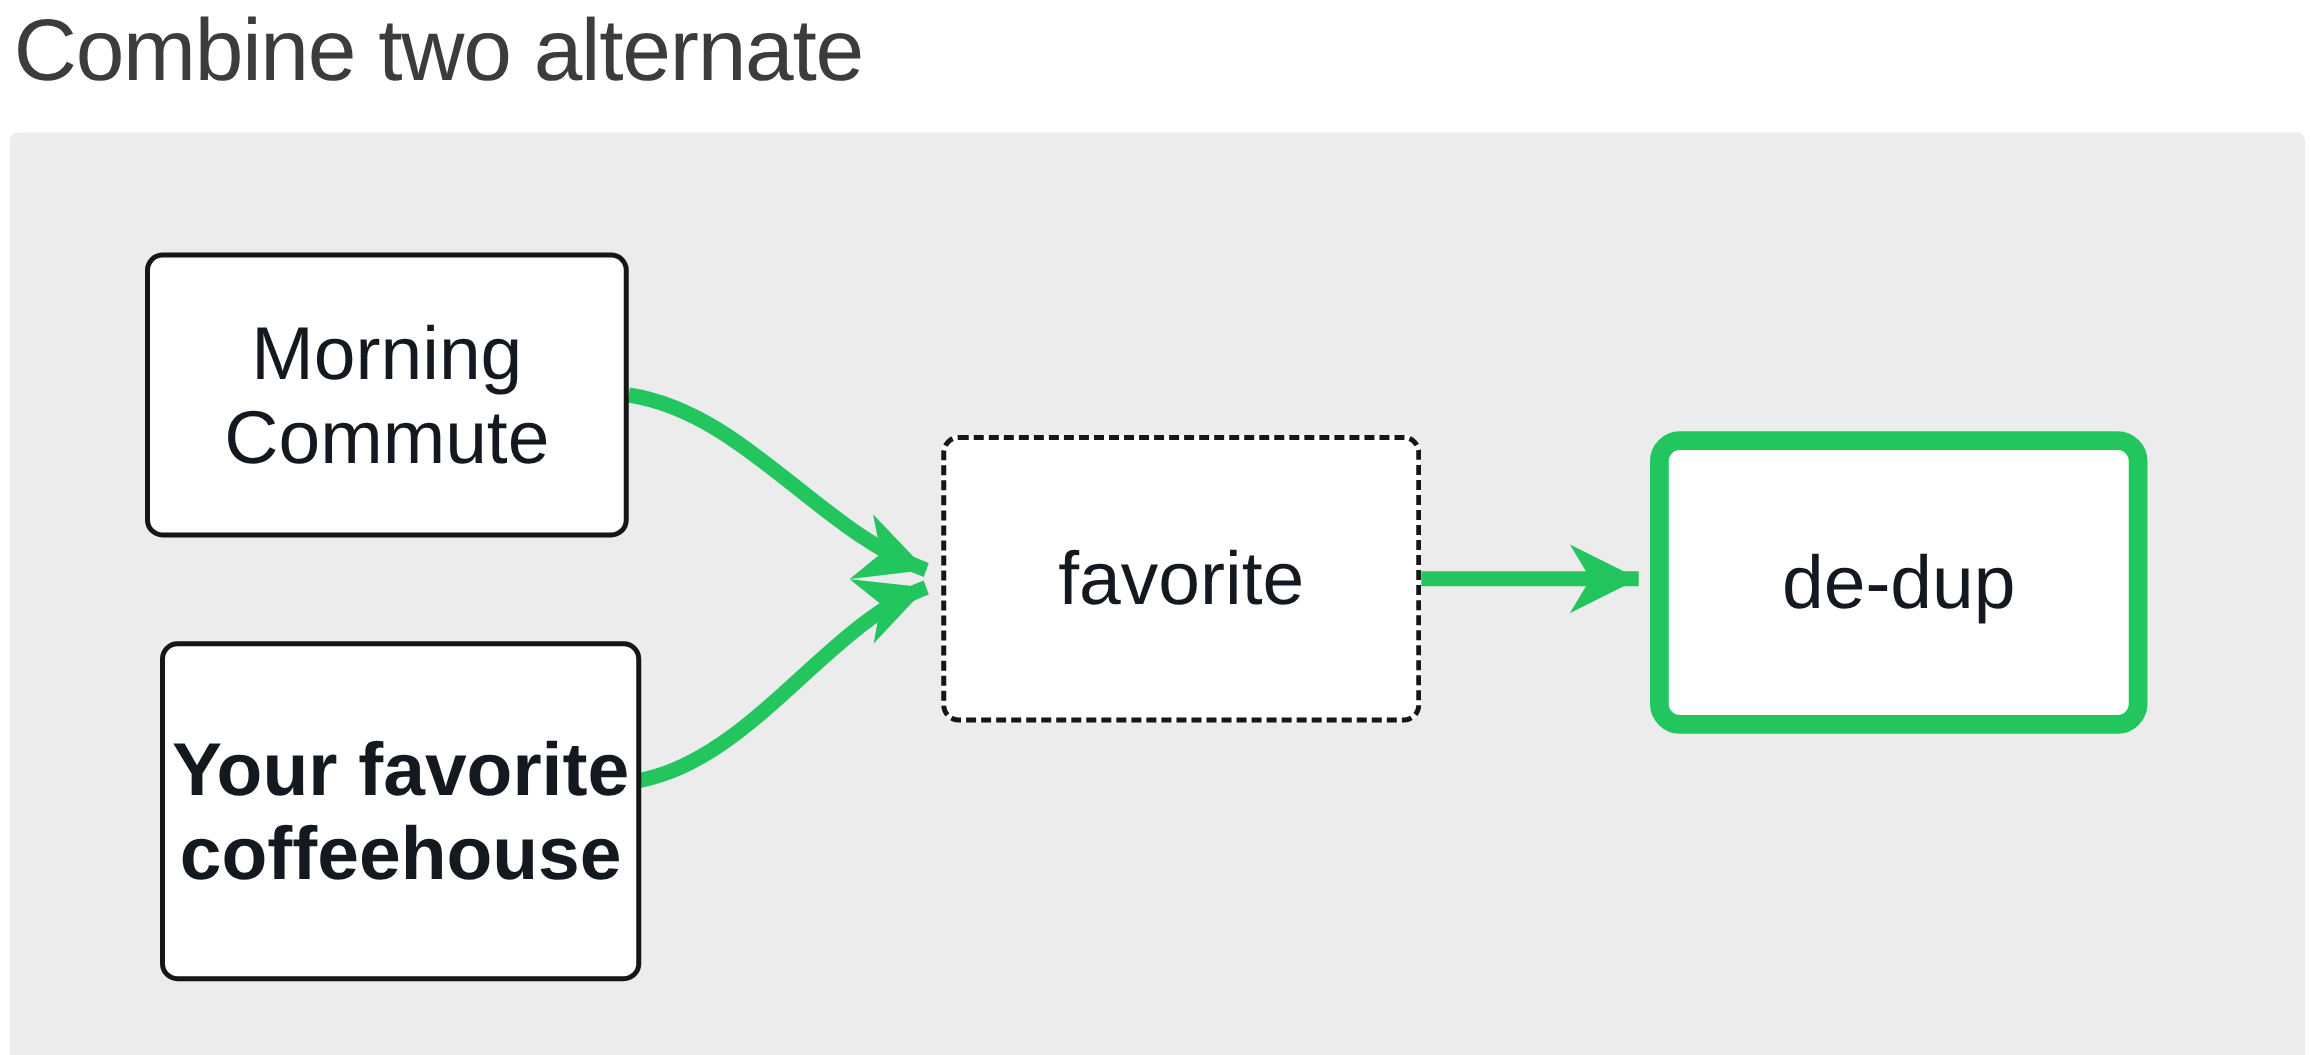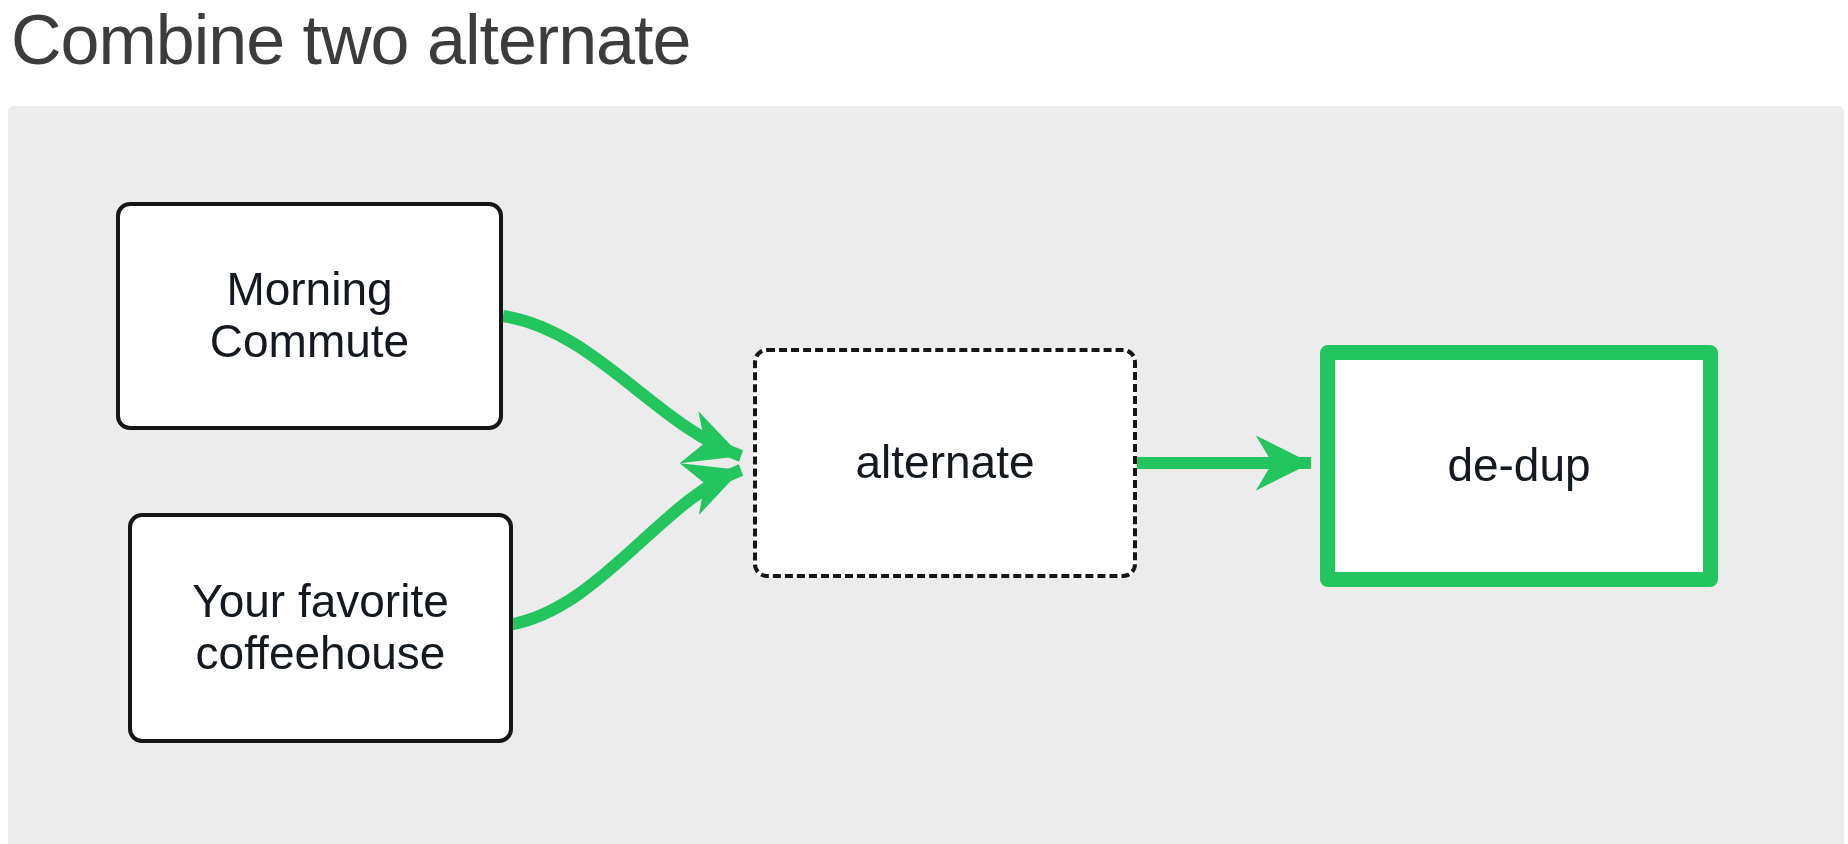--- a/index.html
+++ b/index.html
@@ -47,32 +47,32 @@
   .node {
     position: absolute;
     box-sizing: border-box;
     background: #ffffff;
     border: 4px solid var(--node-border, #161616);
     border-radius: 14px;
     display: flex;
     align-items: center;
     justify-content: center;
     text-align: center;
-    font-size: 46px;
+    font-size: 60px;
     line-height: 1.12;
     color: var(--node-text, #14181f);
     white-space: pre-line;
   }
   .node-playlist-a { left: 108px; top: 96px;  width: 387px; height: 228px; }
-  .node-playlist-b { left: 120px; top: 407px; width: 385px; height: 230px; }
+  .node-playlist-b { left: 120px; top: 407px; width: 385px; height: 272px; font-weight: bold; }
   .node-alternate  { left: 745px; top: 242px; width: 384px; height: 230px; border-style: dashed; }
   .node-dedup {
     left: 1312px; top: 239px; width: 398px; height: 242px;
     border: 15px solid var(--green, #22c55e);
-    border-radius: 8px;
+    border-radius: 24px;
   }
   .edge {
     stroke: var(--green, #22c55e);
     stroke-width: 12;
     fill: none;
   }
 </style>
 </head>
 <body>
 
@@ -92,18 +92,18 @@
       <path class="edge" d="M 500,519 C 592,504 652,394 733,364" marker-end="url(#ah)"></path>
       <path class="edge" d="M 1129,357 L 1303,357" marker-end="url(#ah)"></path>
     </svg>
 
     <div class="node node-playlist-a">Morning
 Commute</div>
 
     <div class="node node-playlist-b">Your favorite
 coffeehouse</div>
 
-    <div class="node node-alternate">alternate</div>
+    <div class="node node-alternate">favorite</div>
 
     <div class="node node-dedup">de-dup</div>
 
   </div>
 </div>
 
 </body></html>

